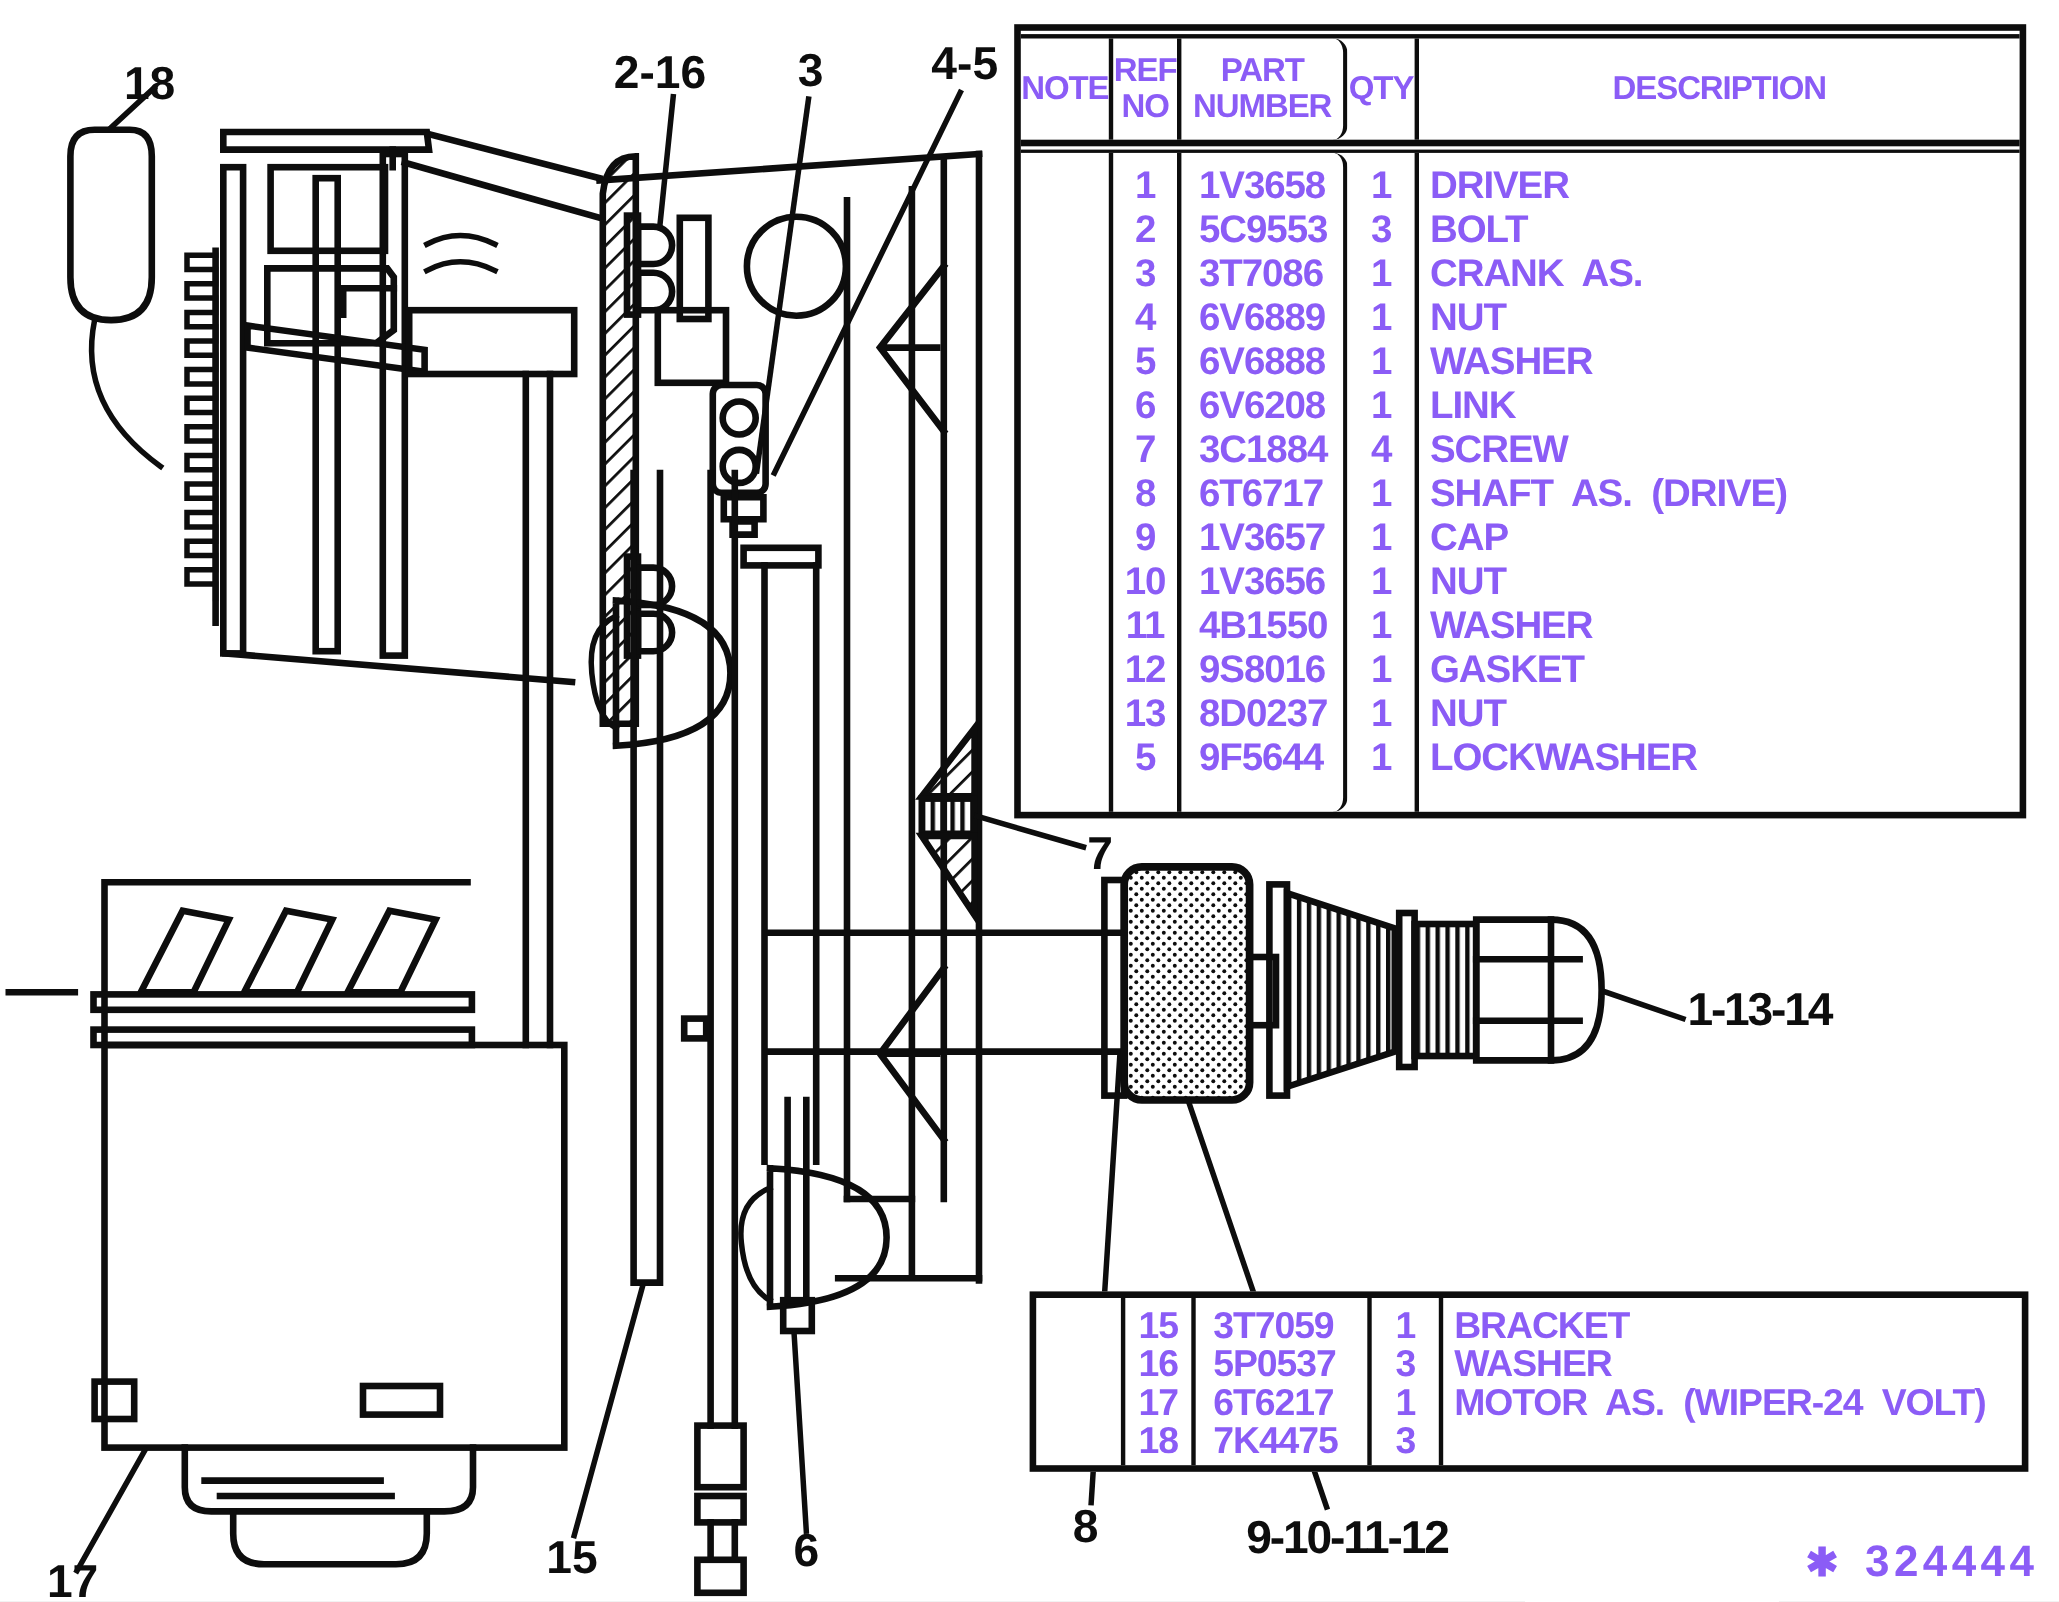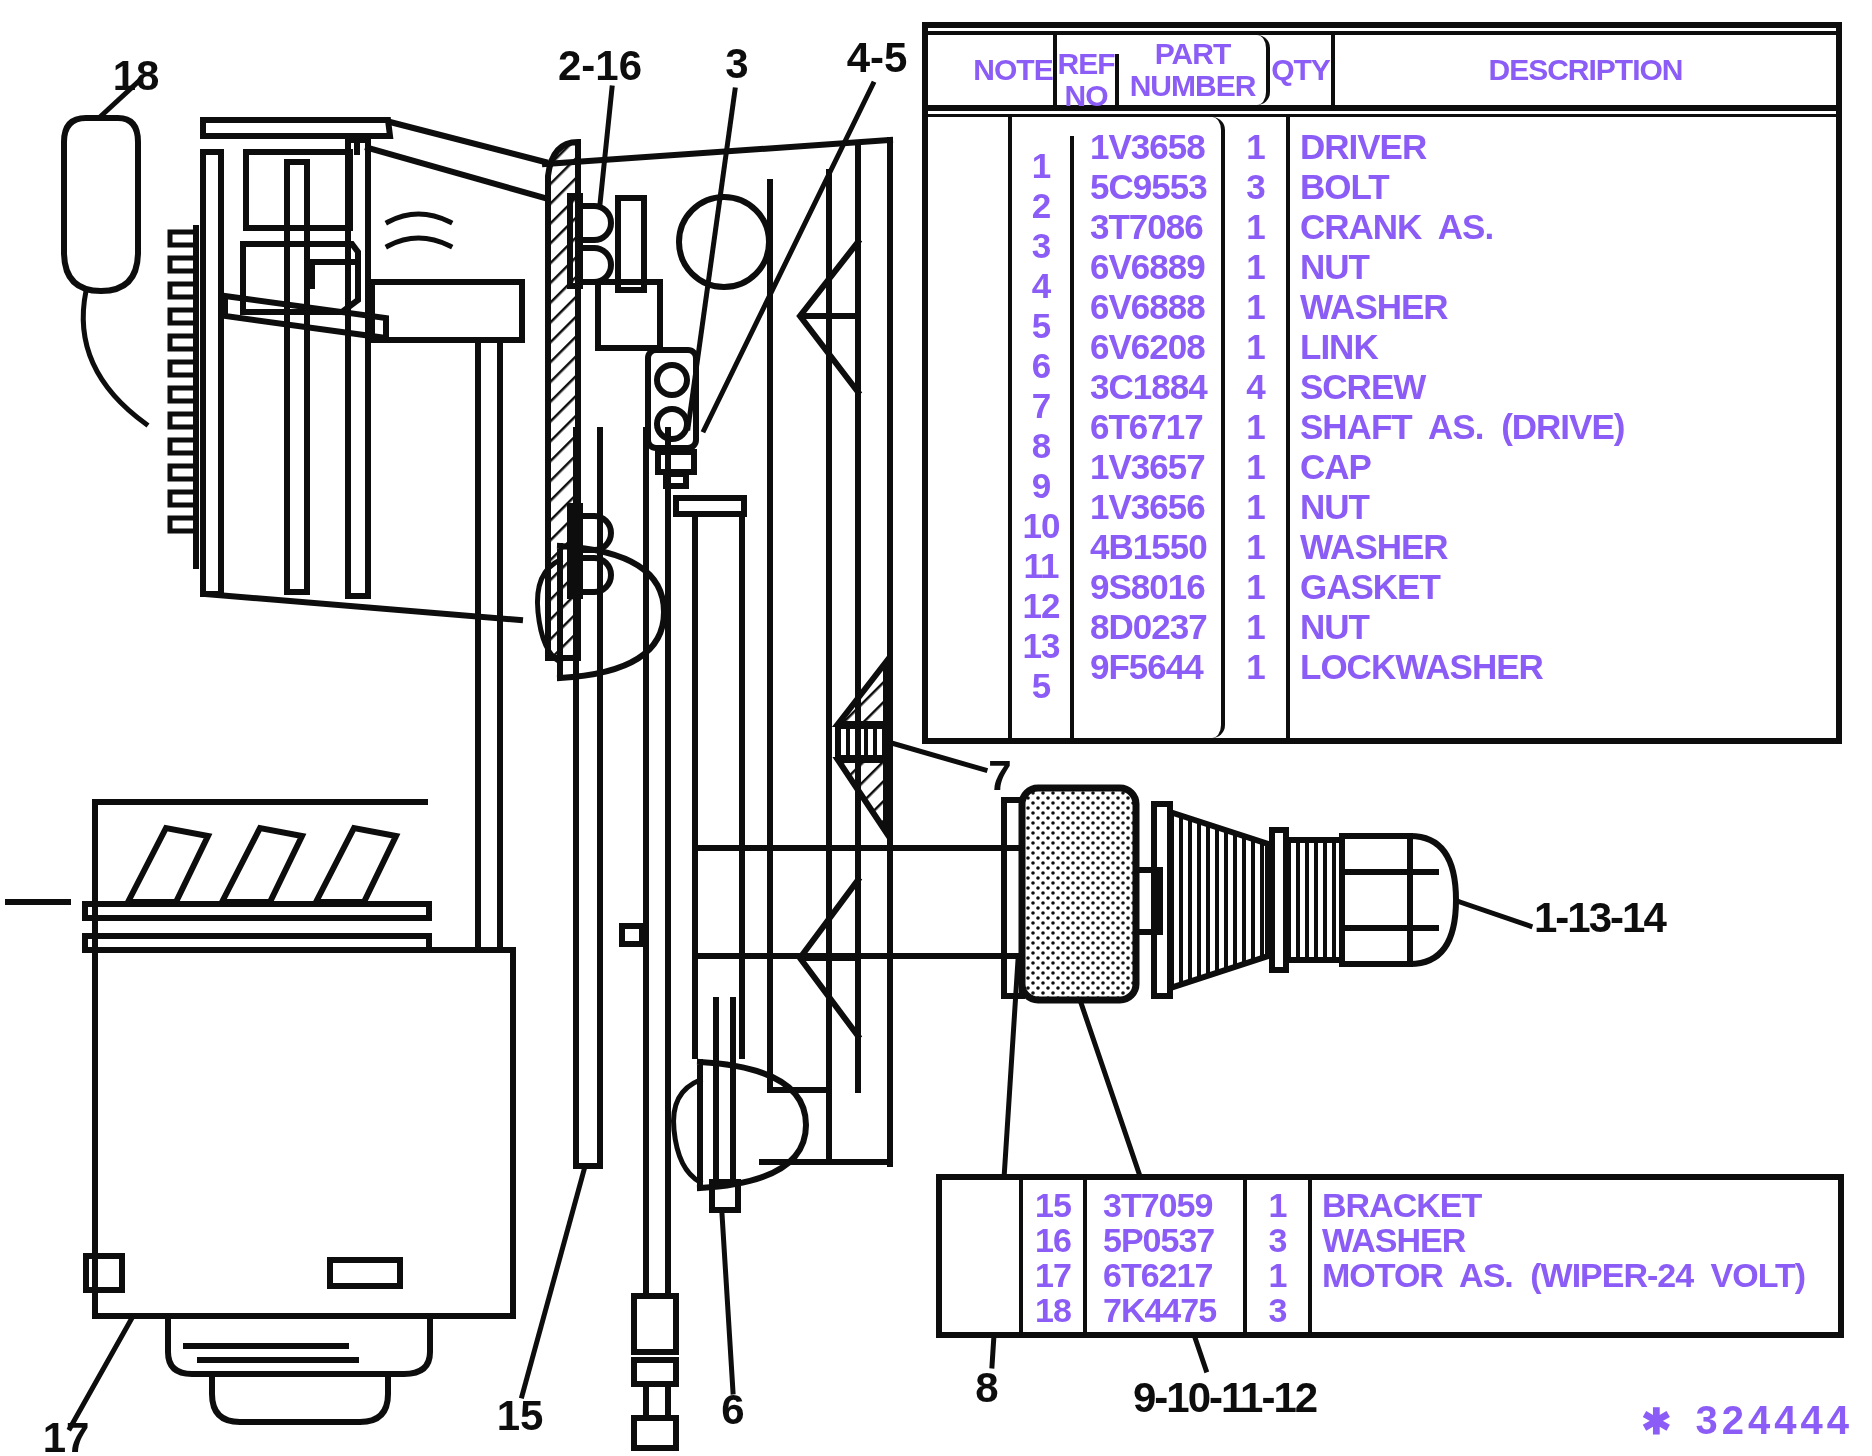--- a/index.html
+++ b/index.html
@@ -7,41 +7,41 @@
     position:relative;width:1872px;height:1456px;background:#ffffff;
     font-family:"Liberation Sans",sans-serif;color:#8b5cf6;overflow:hidden;
   }
   .page *{box-sizing:border-box;}
   svg text{font-family:"Liberation Sans",sans-serif;font-weight:bold;fill:#0d0d0d;}
 
   
   .ptable{position:absolute;border:6px solid #0d0d0d;background:#fff;display:flex;flex-direction:column;}
   .ptable .rule1{height:4px;background:#0d0d0d;margin-top:3px;flex:0 0 auto;}
   .ptable .rule2{height:3px;background:#0d0d0d;margin-top:3px;flex:0 0 auto;}
-  .phead{display:flex;border-bottom:6px solid #0d0d0d;height:76px;flex:0 0 auto;padding-left:45px;}
+  .phead{display:flex;border-bottom:6px solid #0d0d0d;height:98px;flex:0 0 auto;}
   .phead .hcell{
     display:flex;flex-direction:column;align-items:center;justify-content:center;
     border-right:4px solid #0d0d0d;font-weight:bold;font-size:30px;line-height:32px;
     letter-spacing:-1px;text-align:center;
   }
   .phead .hcell:last-child{border-right:none;}
   .pbody{display:flex;flex:1 1 auto;}
   .pbody .col{border-right:4px solid #0d0d0d;display:flex;flex-direction:column;padding-top:10px;}
   .pbody .col:last-child{border-right:none;}
   .cell{
     height:40px;line-height:40px;font-weight:bold;font-size:35px;letter-spacing:-1px;
     white-space:nowrap;overflow:visible;
   }
   .col-ref .cell{text-align:center;}
   .col-part .cell{padding-left:16px;}
   .col-qty .cell{text-align:center;}
   .col-desc .cell{padding-left:10px;word-spacing:9px;}
 
   
-  .t1 .c-note{width:84px;} .t1 .c-ref{width:62px;margin-top:19px;} .t1 .c-part{width:151px;border-radius:13px;}
+  .t1 .c-note{width:84px;} .t1 .c-ref{width:62px;} .t1 .c-part{width:151px;border-radius:13px;}
   .t1 .c-qty{width:65px;}  .t1 .c-desc{flex:1 1 auto;}
   
   .t2 .c-note{width:81px;} .t2 .c-ref{width:64px;} .t2 .c-part{width:160px;}
   .t2 .c-qty{width:65px;}  .t2 .c-desc{flex:1 1 auto;}
   .t2 .cell{height:35px;line-height:35px;font-size:34px;}
   .t2 .pbody .col{padding-top:8px;}
   .t2 .col-desc .cell:nth-child(4){padding-left:52px;}
 
   
   .doc-code{

